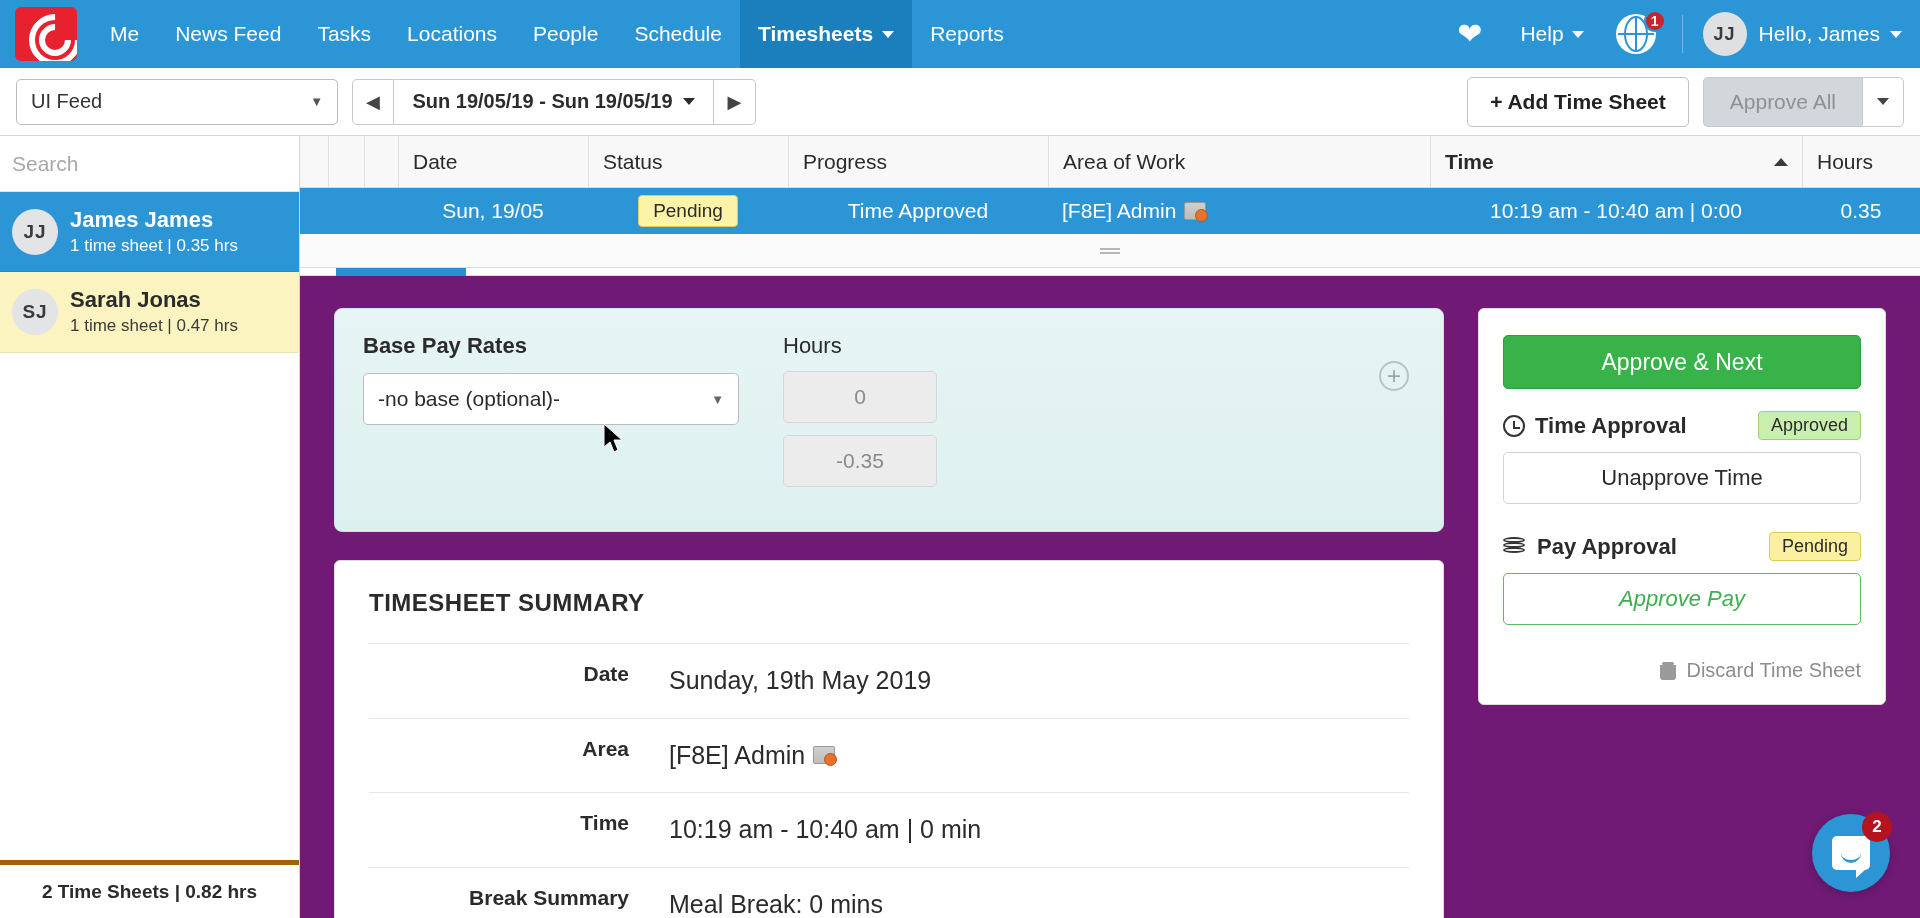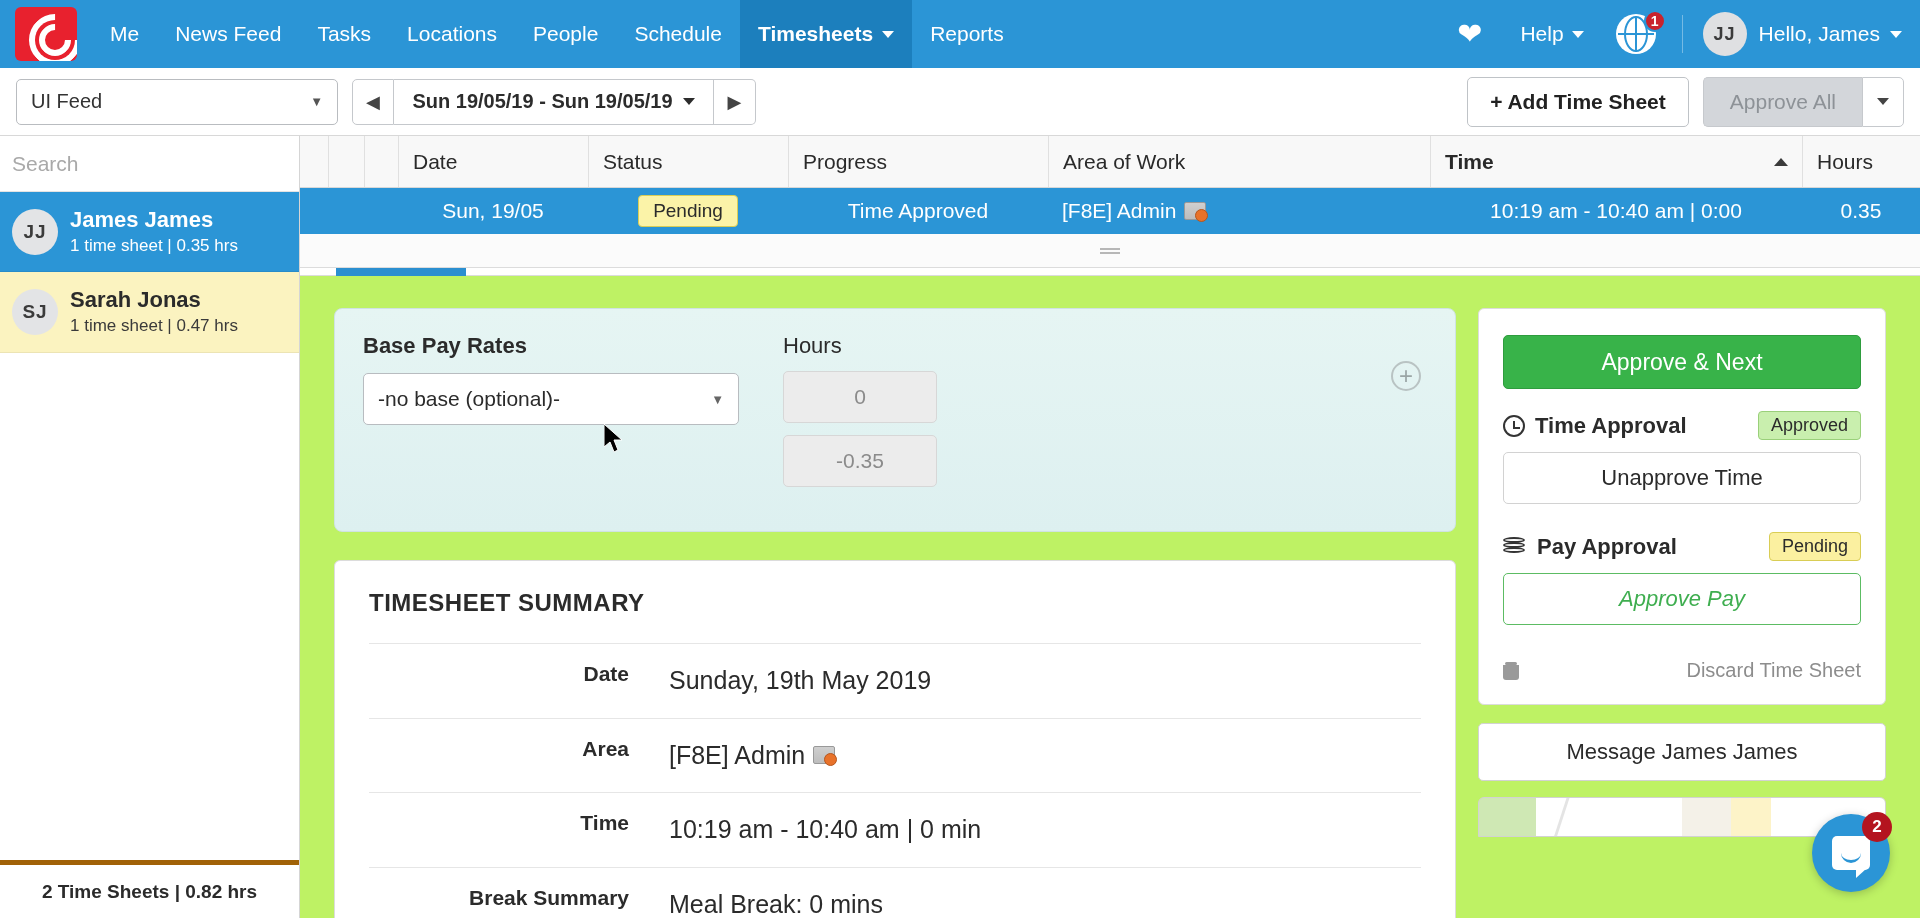--- a/index.html
+++ b/index.html
@@ -307,21 +307,21 @@
   }
   .grip { width: 20px; height: 10px; }
   .grip span { display:block; height:2px; background:#b7b7b7; margin: 2px 0; }
   .progress-track {
     height: 8px; background: #ffffff;
     border-bottom: 1px solid #dcdcdc;
     position: relative;
   }
   .progress-fill { position: absolute; left: 36px; top: 0; height: 8px; width: 130px; background: #2b8fd0; }
 
-  .panes { flex: 1; display: flex; gap: 22px; padding: 32px 34px 0 34px; background: #bef264; overflow: hidden; }
+  .panes { flex: 1; display: flex; gap: 34px; padding: 32px 34px 0 34px; background: #701a75; overflow: hidden; }
   .pane-left { flex: 1; min-width: 0; }
   .pane-right { width: 408px; flex: none; display: flex; flex-direction: column; gap: 18px; }
 
   .card-pay {
     background: linear-gradient(180deg, #e6f5f3 0%, #ddf0f0 100%);
     border: 1px solid #cfe3e3;
     border-radius: 8px;
     padding: 24px 28px 32px 28px;
     display: flex; position: relative;
     margin-bottom: 28px;
@@ -394,21 +394,21 @@
   .coins-icon i:nth-child(3){ top:10px; }
   .btn-outline {
     width: 100%; height: 52px;
     background: #fff; border: 1px solid #d2d2d2; border-radius: 5px;
     font-size: 22px; color: #2b2b2b;
     display: flex; align-items: center; justify-content: center; cursor: pointer;
     margin-bottom: 28px;
   }
   .btn-outline.green { border-color: #5cbc63; color: #3fae50; font-style: italic; }
   .discard-row {
-    display: flex; align-items: center; justify-content: space-between; gap: 10px;
+    display: flex; align-items: center; justify-content: flex-end; gap: 10px;
     color: #8d8d8d; font-size: 20px; cursor: pointer; padding-top: 6px;
   }
   .trash-icon { width: 16px; height: 18px; position: relative; display:inline-block; }
   .trash-icon::before { content:""; position:absolute; left:0; top:3px; width:16px; height:15px; background:#9a9a9a; border-radius: 0 0 3px 3px; }
   .trash-icon::after { content:""; position:absolute; left:2px; top:0; width:12px; height:3px; background:#9a9a9a; border-radius: 2px; }
 
   .btn-message {
     width: 100%; height: 58px;
     border: 1px solid #d2d2d2; border-radius: 5px; background: #fff;
     font-size: 22px; color: #2b2b2b;
@@ -720,26 +720,20 @@
           <div class="btn-outline green">
             <span>Approve Pay</span>
           </div>
 
           <div class="discard-row">
             <span class="trash-icon"></span>
             <span>Discard Time Sheet</span>
           </div>
         </div>
 
-        <div>
-          <div class="btn-message">
-            <span>Message James James</span>
-          </div>
-          <div class="map-strip"></div>
-        </div>
       </div>
     </div>
 
     <div class="chat-fab">
       <div class="chat-glyph"></div>
       <div class="chat-badge">2</div>
     </div>
   </div>
 </div>
 

